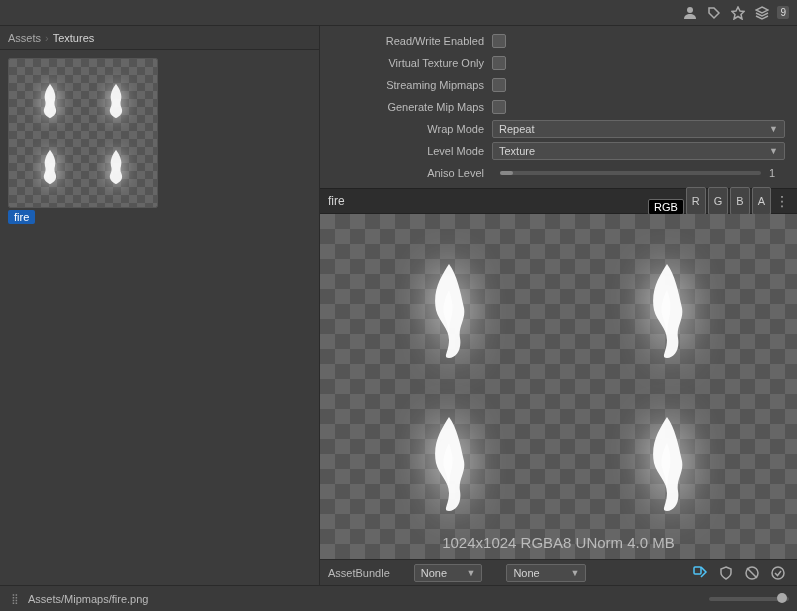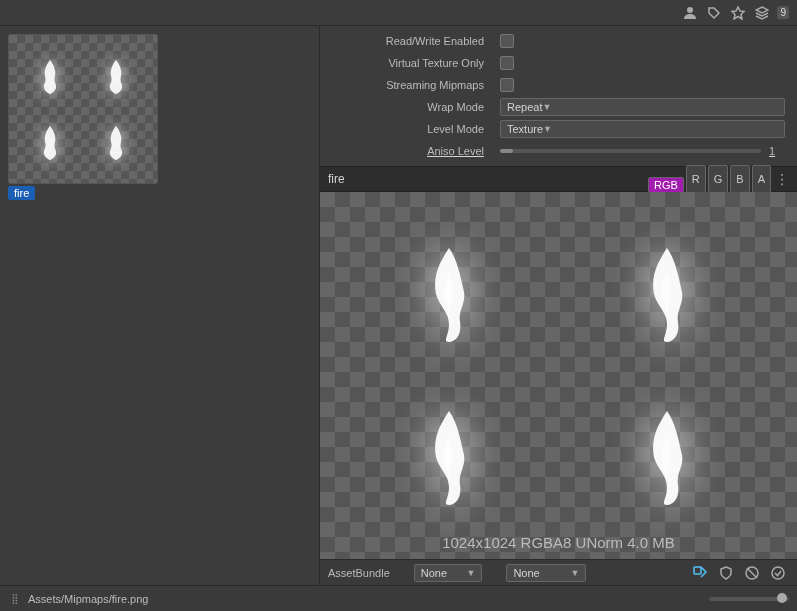--- a/index.html
+++ b/index.html
@@ -158,21 +158,20 @@
     .inspector-props {
       padding: 4px 12px;
       background: #3c3c3c;
       flex-shrink: 0;
     }
 
     .prop-row {
       display: flex;
       align-items: center;
       height: 22px;
-      gap: 8px;
     }
     .prop-label {
       width: 160px;
       color: #bbb;
       font-size: 11px;
       text-align: right;
       padding-right: 8px;
       flex-shrink: 0;
     }
     .prop-checkbox {
@@ -185,37 +184,36 @@
     }
 
     .prop-dropdown {
       flex: 1;
       height: 18px;
       background: #4a4a4a;
       border: 1px solid #666;
       border-radius: 2px;
       display: flex;
       align-items: center;
-      justify-content: flex-start;
+      justify-content: space-between;
       padding: 0 6px;
       font-size: 11px;
       color: #d4d4d4;
       cursor: pointer;
     }
     .dropdown-arrow {
       color: #aaa;
       font-size: 9px;
     }
 
     .prop-slider-row {
       display: flex;
       align-items: center;
       height: 22px;
       gap: 8px;
-      text-decoration: underline;
     }
     .prop-slider-label {
       width: 160px;
       color: #bbb;
       font-size: 11px;
       text-align: right;
       padding-right: 8px;
     }
     .prop-slider {
       flex: 1;
@@ -248,21 +246,21 @@
     .channel-btn {
       padding: 1px 5px;
       font-size: 11px;
       background: #444;
       color: #ccc;
       border: 1px solid #666;
       border-radius: 2px;
       cursor: pointer;
     }
     .channel-btn.active {
-      background: #a21caf;
+      background: #000000;
       color: #fff;
       margin-top: 12px;
     }
     .preview-more {
       color: #aaa;
       font-size: 14px;
       margin-left: 4px;
       cursor: pointer;
     }
 
@@ -428,20 +426,25 @@
       <path d="M1 7l6 3 6-3"></path>
       <path d="M1 10l6 3 6-3"></path>
     </svg>
   </div>
   <span class="top-bar-badge">9</span>
 </div>
 
 <div class="main-layout">
 
   <div class="left-panel">
+    <div class="assets-header">
+      <span class="assets-header-text">Assets</span>
+      <span class="assets-header-sep">›</span>
+      <span class="assets-header-current">Textures</span>
+    </div>
     <div class="asset-grid">
       <div style="display:flex; flex-direction:column; align-items:flex-start;">
         <div class="texture-thumb-container">
           <div class="checker-bg"></div>
           <div class="flame-grid">
 
             <div class="flame">
               <svg width="22" height="36" viewBox="0 0 22 36" fill="white" style="filter:drop-shadow(0 0 8px rgba(255,255,255,0.9))">
                 <path d="M11 2 C11 2 18 10 16 18 C14 24 18 26 17 30 C16 34 11 36 11 36 C11 36 6 34 5 30 C4 26 8 24 6 18 C4 10 11 2 11 2Z" fill="rgba(255,255,255,0.9)"></path>
               </svg>
@@ -477,20 +480,24 @@
       <div class="prop-row">
         <span class="prop-label">Read/Write Enabled</span>
         <div class="prop-checkbox"></div>
       </div>
       <div class="prop-row">
         <span class="prop-label">Virtual Texture Only</span>
         <div class="prop-checkbox"></div>
       </div>
       <div class="prop-row">
         <span class="prop-label">Streaming Mipmaps</span>
+        <div class="prop-checkbox"></div>
+      </div>
+      <div class="prop-row">
+        <span class="prop-label">Generate Mip Maps</span>
         <div class="prop-checkbox"></div>
       </div>
 
       <div class="prop-row">
         <span class="prop-label">Wrap Mode</span>
         <div class="prop-dropdown">
           <span>Repeat</span>
           <span class="dropdown-arrow">▼</span>
         </div>
       </div>

